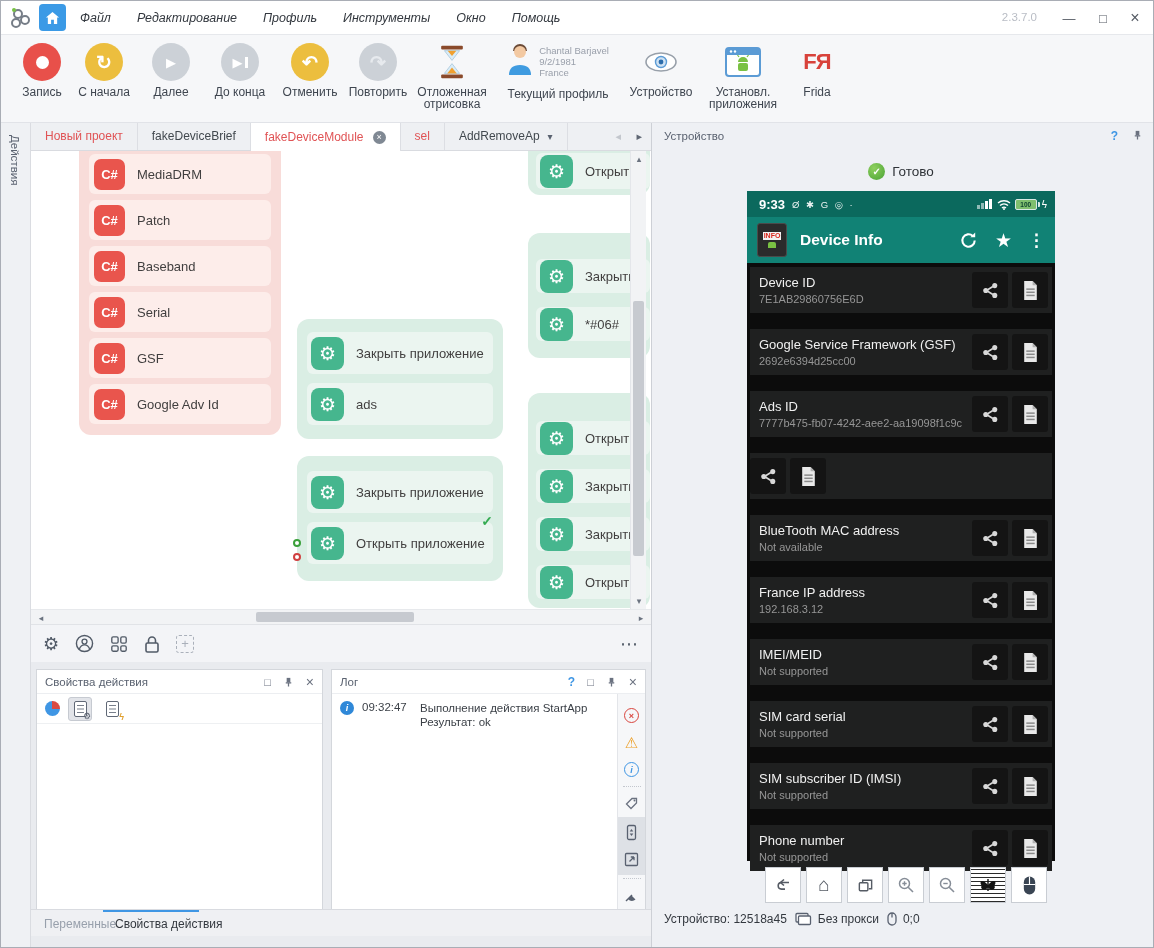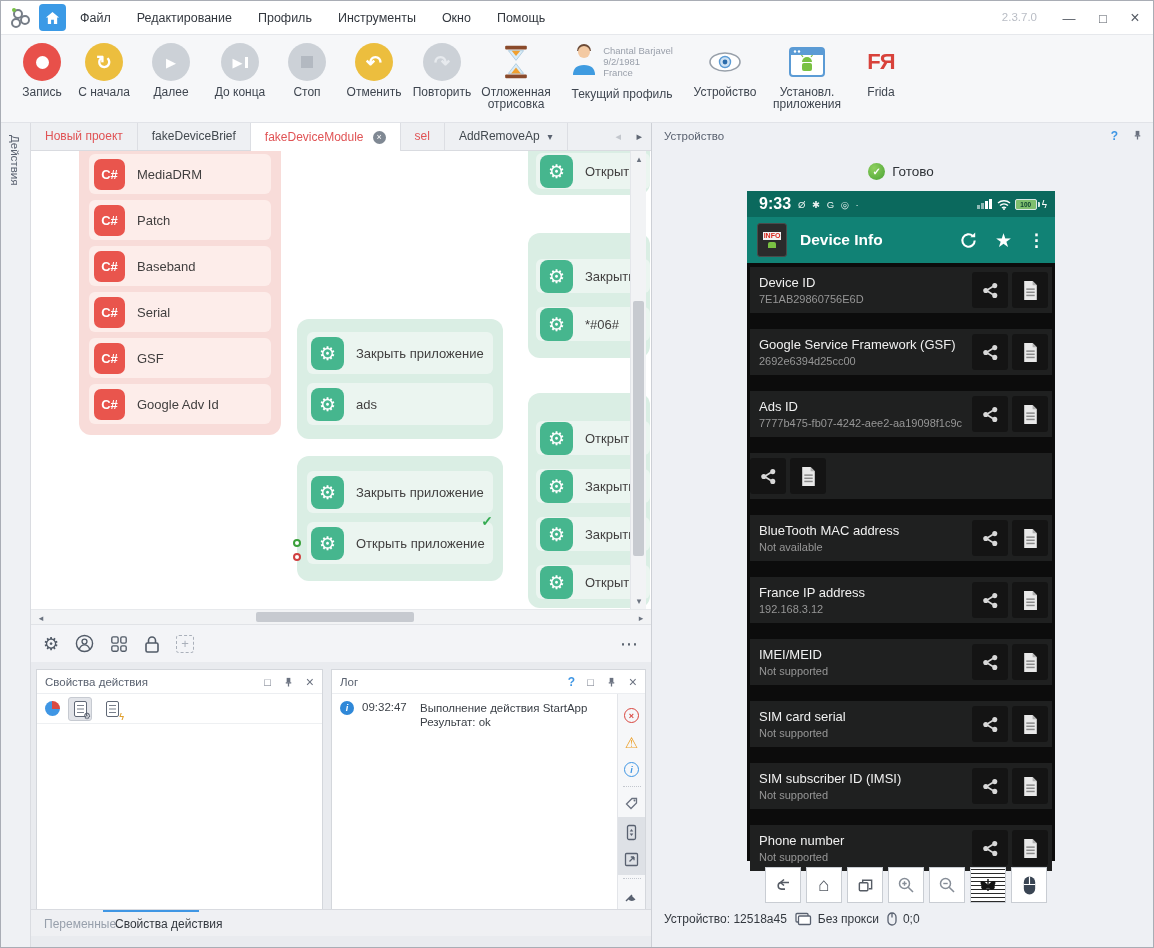--- a/index.html
+++ b/index.html
@@ -6,21 +6,21 @@
   body { font-family:"Liberation Sans", sans-serif; background:#cfd3d9; }
   .app { position:relative; width:1154px; height:948px; background:#e9ebef;
          border:1px solid #a9adb5; overflow:hidden; font-family:"Liberation Sans", sans-serif; }
 
   
   .titlebar { position:absolute; left:0; top:0; width:1154px; height:34px; background:#ffffff;
               border-bottom:1px solid #e6e8ec; display:flex; align-items:center; }
   .logo { width:24px; height:24px; margin-left:8px; }
   .homebtn { width:27px; height:27px; background:#3b9ae6; border-radius:4px; margin-left:6px;
              display:flex; align-items:center; justify-content:center; }
-  .menu { display:flex; margin-left:14px; gap:26px; }
+  .menu { display:flex; margin-left:14px; gap:26px;font-style:italic; }
   .menu span { font-size:12.5px; color:#33383f; cursor:default; }
   .version { position:absolute; right:118px; top:10px; font-size:11.5px; color:#b9bdc5; }
   .wbtn { position:absolute; top:8px; width:20px; height:18px; color:#555b64; font-size:13px;
           display:flex; align-items:center; justify-content:center; }
 
   
   .toolbar { position:absolute; left:0; top:34px; width:1154px; height:88px; background:#f6f7f9;
              border-bottom:1px solid #e1e3e8; display:flex; padding:8px 0 0 12px; }
   .tb { display:flex; flex-direction:column; align-items:center; }
   .tb .lbl { font-size:12px; line-height:12px; color:#3f4650; margin-top:5px; text-align:center; }
@@ -128,21 +128,21 @@
   .devpanel { position:absolute; left:650px; top:122px; width:504px; height:826px; background:#eef0f4;
               border-left:1px solid #cdd0d6; }
   .devhead { height:26px; display:flex; align-items:center; padding:0 12px; font-size:11.5px; color:#5a6270; }
   .devhead .sp { flex:1; }
   .ready { position:absolute; left:95px; top:40px; width:308px; display:flex; align-items:center; justify-content:center; gap:7px; }
   .readyball { width:17px; height:17px; border-radius:50%; background:radial-gradient(circle at 35% 30%, #8ed05e, #4aa234);
                color:#fff; font-size:10px; font-weight:bold; display:flex; align-items:center; justify-content:center; }
   .ready .t { font-size:13.5px; color:#2f3338; }
   .phone { position:absolute; left:95px; top:68px; width:308px; height:670px; background:#0c0c0c; }
   .psb { height:26px; background:#0b695d; display:flex; align-items:center; padding:0 8px 0 12px; color:#fff; }
-  .psb .time { font-size:16px; font-weight:bold; }
+  .psb .time { font-size:13px; font-weight:bold; }
   .psb .ics { font-size:9.5px; margin-left:7px; letter-spacing:2px; opacity:.92; }
   .psb .sp { flex:1; }
   .bars { display:flex; align-items:flex-end; gap:1.5px; margin-right:5px; }
   .bars i { width:2.5px; background:#fff; display:block; }
   .batt { width:22px; height:11px; border:1px solid #d8e9e4; border-radius:2px; background:#7fbf6e; color:#0b3f2e;
           font-size:6.5px; font-weight:bold; display:flex; align-items:center; justify-content:center; margin:0 1px 0 4px; }
   .batttip { width:2px; height:5px; background:#d8e9e4; border-radius:0 1px 1px 0; }
   .psb .bolt { font-size:10px; margin-left:2px; }
   .pab { height:46px; background:#118275; display:flex; align-items:center; padding:0 10px; }
   .appic { width:30px; height:34px; background:#2b2b2b; border-radius:3px; border:1.5px solid #4a4a4a;
@@ -217,26 +217,20 @@
         </div>
       <div class="lbl">Далее</div>
     </div>
     <div class="tb tb-w70">
       <div class="cir gray">
           <span class="g-play">▶</span>
           <span class="endbar"></span>
         </div>
       <div class="lbl">До конца</div>
     </div>
-    <div class="tb tb-w64">
-      <div class="cir gray">
-          <div class="sq-stop"></div>
-        </div>
-      <div class="lbl">Стоп</div>
-    </div>
     <div class="tb tb-w70">
       <div class="cir amber g-rot">
           <span>↶</span>
         </div>
       <div class="lbl">Отменить</div>
     </div>
     <div class="tb tb-w66">
       <div class="cir gray">
           <span class="g-redo">↷</span>
         </div>

